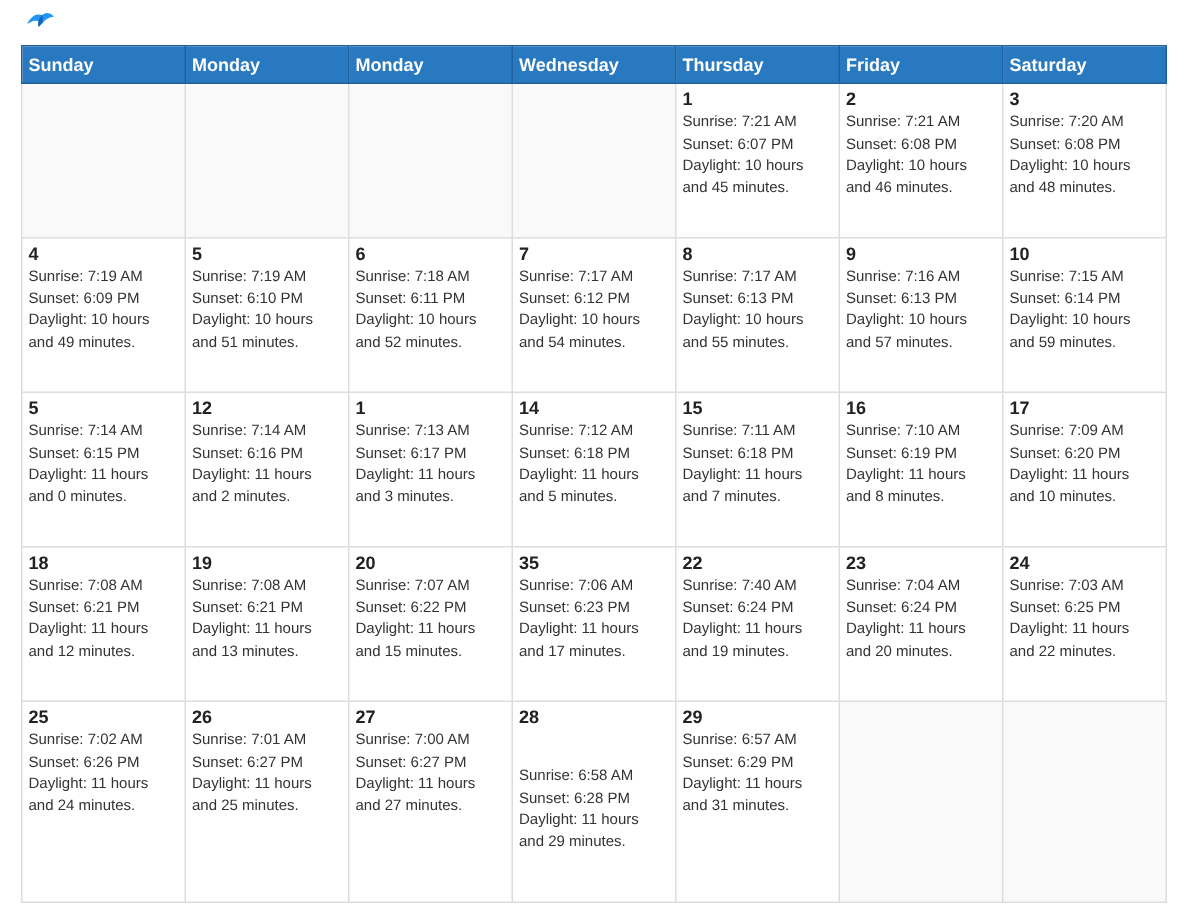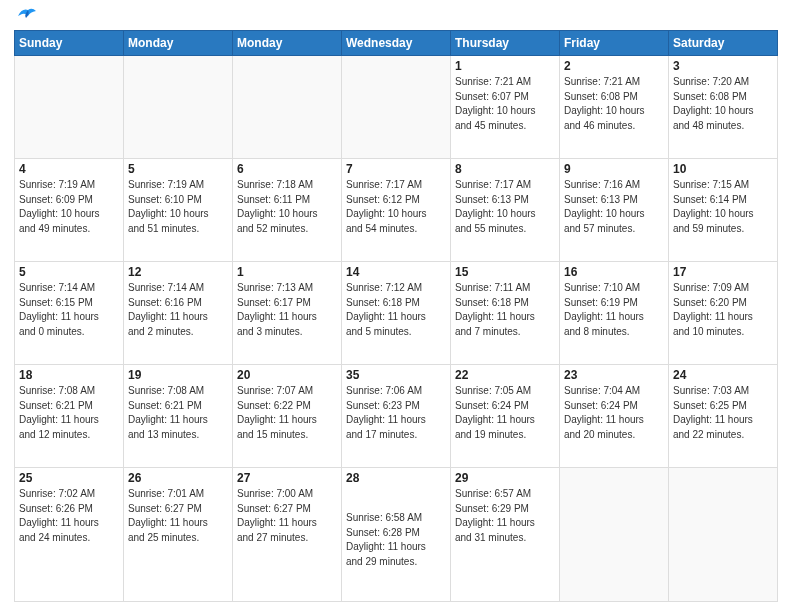--- a/index.html
+++ b/index.html
@@ -286,21 +286,21 @@
           </td>
           <td>
             <span class="day-num">35</span>
             <div class="day-info" style="white-space: pre-line;">Sunrise: 7:06 AM
 Sunset: 6:23 PM
 Daylight: 11 hours
 and 17 minutes.</div>
           </td>
           <td>
             <span class="day-num">22</span>
-            <div class="day-info" style="white-space: pre-line;">Sunrise: 7:05 AM
+            <div class="day-info" style="white-space: pre-line;">Sunrise: 7:40 AM
 Sunset: 6:24 PM
 Daylight: 11 hours
 and 19 minutes.</div>
           </td>
           <td>
             <span class="day-num">23</span>
             <div class="day-info" style="white-space: pre-line;">Sunrise: 7:04 AM
 Sunset: 6:24 PM
 Daylight: 11 hours
 and 20 minutes.</div>

